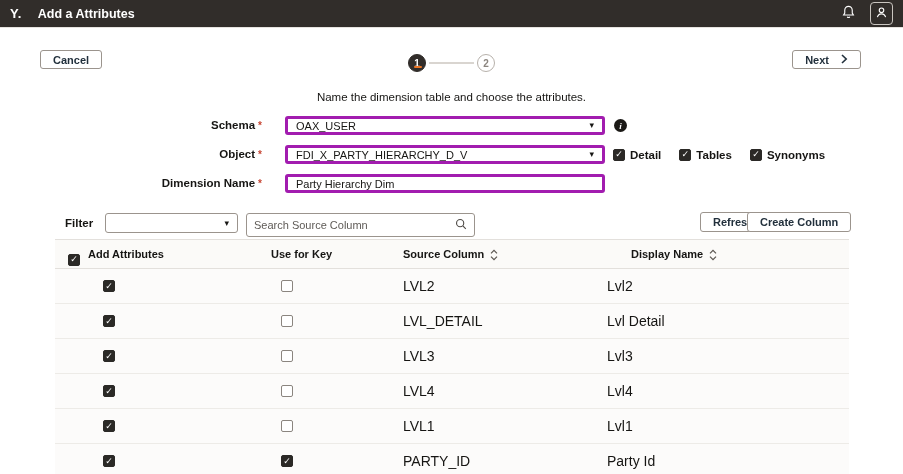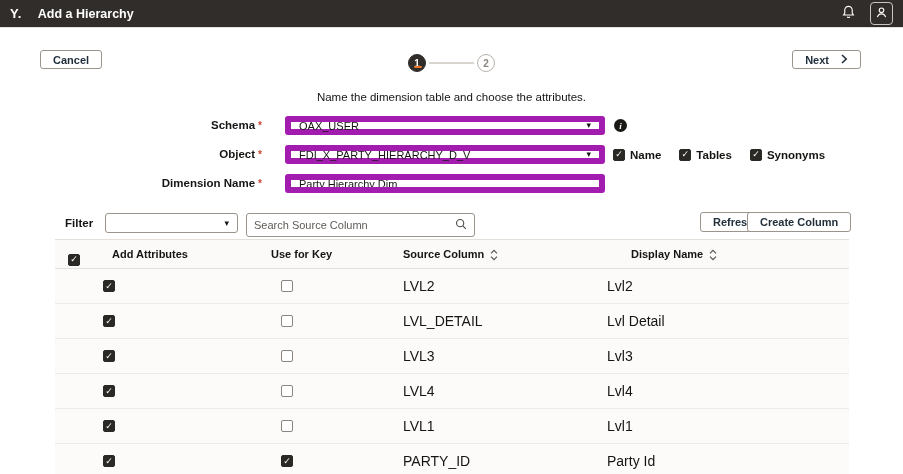--- a/index.html
+++ b/index.html
@@ -39,21 +39,21 @@
 
   .subtitle { position:absolute; left:0; top:91px; width:903px; text-align:center;
     font-size:11.5px; color:var(--text,#161513); }
 
   
   .form-row { position:absolute; left:0; height:19px; display:flex; align-items:center; }
   .form-label { position:absolute; left:0; width:262px; text-align:right;
     font-size:11.5px; font-weight:bold; line-height:19px; }
   .req { color:var(--required-red,#c74634); font-size:10px; vertical-align:top; margin-left:3px; }
   .control { position:absolute; left:285px; width:320px; height:19px;
-    border:6px solid #a21caf; border-radius:3px; background:#fff;
+    border:3px solid #a21caf; border-radius:3px; background:#fff;
     font-size:11px; display:flex; align-items:center; padding:0 8px; }
   .select { justify-content:space-between; cursor:pointer; }
   .caret { font-size:9px; color:#161513; line-height:1; }
   input.text-input { width:100%; height:100%; border:none; outline:none; font-size:11px;
     font-family:inherit; color:var(--text,#161513); background:transparent; }
 
   .row-schema { top:116px;padding-left:40px; } .row-object { top:145px; } .row-dim { top:174px; }
 
   .info-icon { position:absolute; left:614px; top:3px; width:13px; height:13px; border-radius:50%;
     background:#1b1916; color:#fff; font-size:9px; font-weight:bold;
@@ -85,38 +85,38 @@
   .refresh-btn { position:absolute; left:700px; top:212px; height:20px; }
   .create-col-btn { position:absolute; left:747px; top:212px; height:20px; }
 
   
   .table { position:absolute; left:55px; top:239px; width:794px; border-top:1px solid #e3e0dc; }
   .thead { position:relative; height:29px; background:var(--header-bg,#fbfaf8);
     border-bottom:1px solid #e3e0dc; }
   .thead .hcell { position:absolute; top:0; line-height:29px; font-size:11px; font-weight:bold;
     display:flex; align-items:center; gap:6px; height:29px; }
   .thead .hcb { position:absolute; left:13px; top:8px; }
-  .h1 { left:33px;margin-left:24px; } .h2 { left:216px; } .h3 { left:348px; } .h4 { left:576px; }
+  .h1 { left:33px; } .h2 { left:216px; } .h3 { left:348px; } .h4 { left:576px; }
   .sort-icon { display:inline-flex; cursor:pointer; }
 
   .trow { position:relative; height:35px; background:var(--row-bg,#fcfbfa);
     border-bottom:1px solid #edebe7; }
   .trow .cb { position:absolute; top:11px; }
   .col1 { left:48px; } .col2 { left:226px; }
   .tcell { position:absolute; top:0; line-height:35px; font-size:14px; color:var(--text,#161513); }
   .col3 { left:348px; } .col4 { left:552px; }
 </style>
 </head>
 <body>
 
 <div id="app">
 
   <div class="topbar">
     <span class="brand">Y.</span>
-    <span class="topbar-title">Add a Hierarchy</span>
+    <span class="topbar-title">Add a Attributes</span>
     <span class="topbar-right">
       <button class="iconbtn">
         <span>
           <svg width="15" height="16" viewBox="0 0 16 16">
               <path d="M8 2a4 4 0 0 0-4 4v3.2L2.8 11.2h10.4L12 9.2V6a4 4 0 0 0-4-4z" fill="none" stroke="#fff" stroke-width="1.2"></path>
               <path d="M6.7 13a1.4 1.4 0 0 0 2.6 0" fill="none" stroke="#fff" stroke-width="1.2"></path>
             </svg>
         </span>
       </button>
       <button class="avatar iconbtn">
@@ -160,21 +160,21 @@
 
   <div class="form-row row-object" style="width:903px;">
     <span class="form-label"><span>Object</span><span class="req">*</span></span>
     <span class="control select">
       <span>FDI_X_PARTY_HIERARCHY_D_V</span>
       <span class="caret">▾</span>
     </span>
     <span class="object-types">
         <span class="cb-item">
           <span class="cb checked">✓</span>
-          <span class="lbl">Name</span>
+          <span class="lbl">Detail</span>
         </span>
         <span class="cb-item">
           <span class="cb checked">✓</span>
           <span class="lbl">Tables</span>
         </span>
         <span class="cb-item">
           <span class="cb checked">✓</span>
           <span class="lbl">Synonyms</span>
         </span>
       </span>

